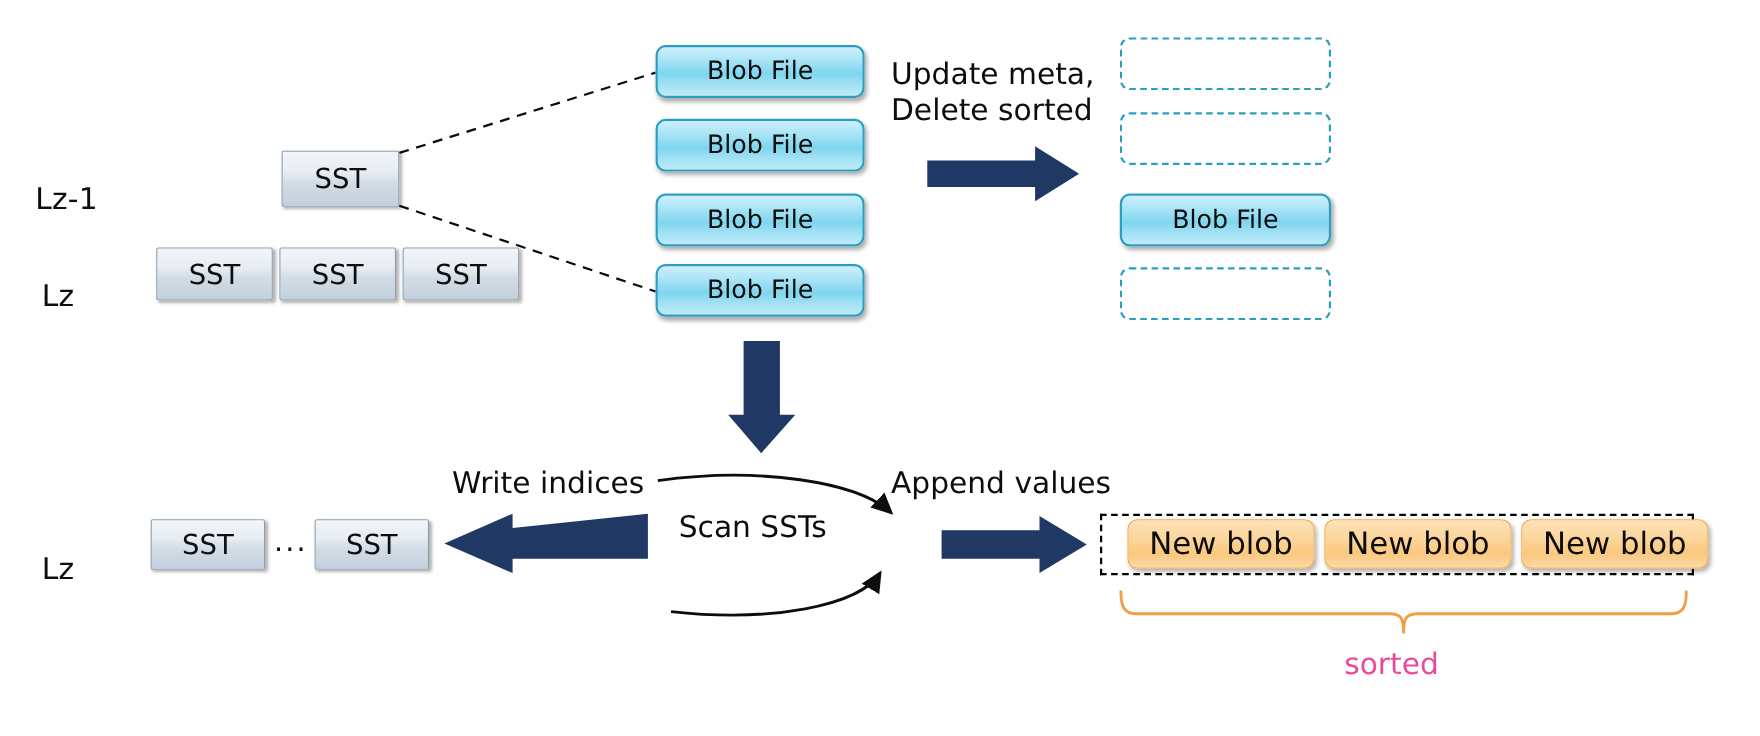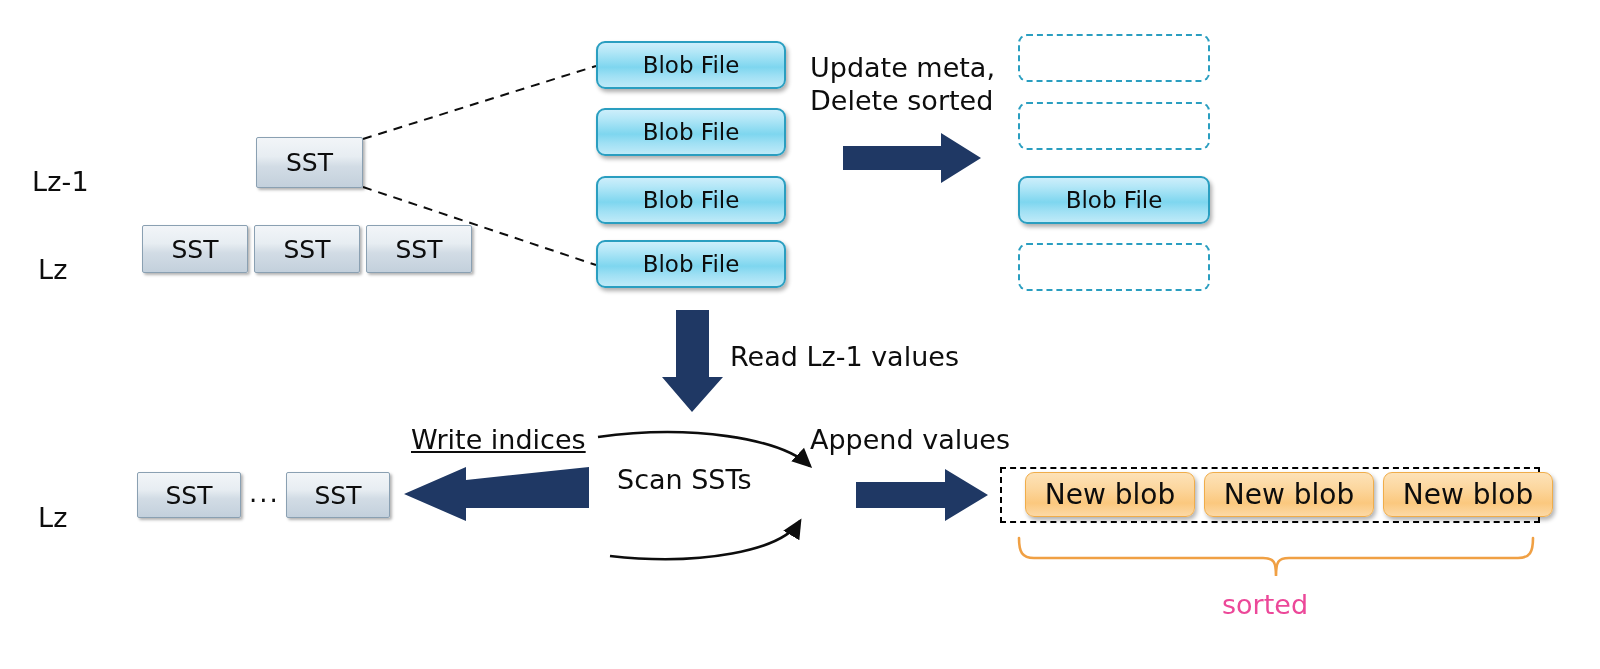--- a/index.html
+++ b/index.html
@@ -178,29 +178,28 @@
   <div class="note note-2l" style="left:810px; top:52px;">
     <div>Update meta,</div>
     <div>Delete sorted</div>
   </div>
 
   <div class="ghost-box" style="left:1018px; top:34px; width:192px; height:48px;"></div>
   <div class="ghost-box" style="left:1018px; top:102px; width:192px; height:48px;"></div>
   <div class="blob-box" style="left:1018px; top:176px; width:192px; height:48px;">Blob File</div>
   <div class="ghost-box" style="left:1018px; top:243px; width:192px; height:48px;"></div>
 
-  <div class="note" style="left:730px; top:341px;">Read Lz-1 values</div>
 
   <div class="lvl-label" style="left:38px; top:478px;">Lz</div>
 
   <div class="sst-box" style="left:137px; top:472px; width:104px; height:46px;">SST</div>
   <div class="ellipsis-dots" style="left:249px; top:478px;">...</div>
   <div class="sst-box" style="left:286px; top:472px; width:104px; height:46px;">SST</div>
 
-  <div class="note" style="left:411px; top:424px;text-decoration:underline;">Write indices</div>
+  <div class="note" style="left:411px; top:424px;">Write indices</div>
 
   <div class="note" style="left:617px; top:464px;">Scan SSTs</div>
 
   <div class="note" style="left:810px; top:424px;">Append values</div>
 
   <div class="newblob-group" style="left:1000px; top:467px; width:540px; height:56px;"></div>
 
   <div class="newblob-box" style="left:1010px; top:472px; width:170px; height:45px;">New blob</div>
   <div class="newblob-box" style="left:1189px; top:472px; width:170px; height:45px;">New blob</div>
   <div class="newblob-box" style="left:1368px; top:472px; width:170px; height:45px;">New blob</div>

